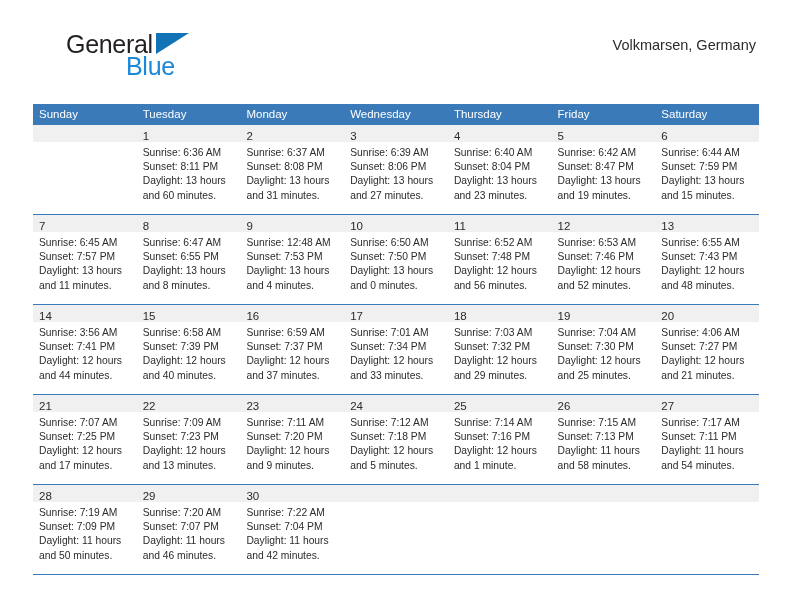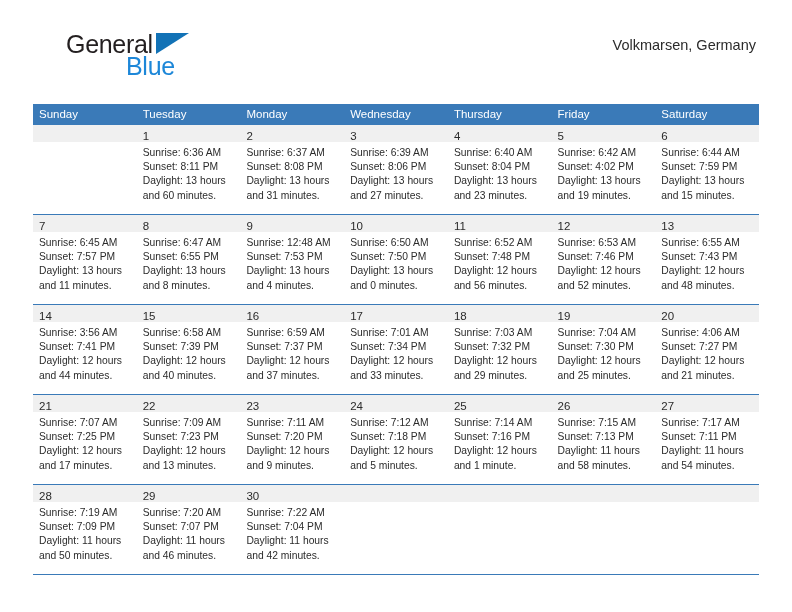--- a/index.html
+++ b/index.html
@@ -238,21 +238,21 @@
       <div class="day-line">Daylight: 13 hours</div>
       <div class="day-line">and 23 minutes.</div>
     </div>
   </div>
           <div class="day-cell">
     <div class="daynum-band">
       <span class="daynum">5</span>
     </div>
     <div class="day-body">
       <div class="day-line">Sunrise: 6:42 AM</div>
-      <div class="day-line">Sunset: 4:02 PM</div>
+      <div class="day-line">Sunset: 8:47 PM</div>
       <div class="day-line">Daylight: 13 hours</div>
       <div class="day-line">and 19 minutes.</div>
     </div>
   </div>
           <div class="day-cell">
     <div class="daynum-band">
       <span class="daynum">6</span>
     </div>
     <div class="day-body">
       <div class="day-line">Sunrise: 6:44 AM</div>

